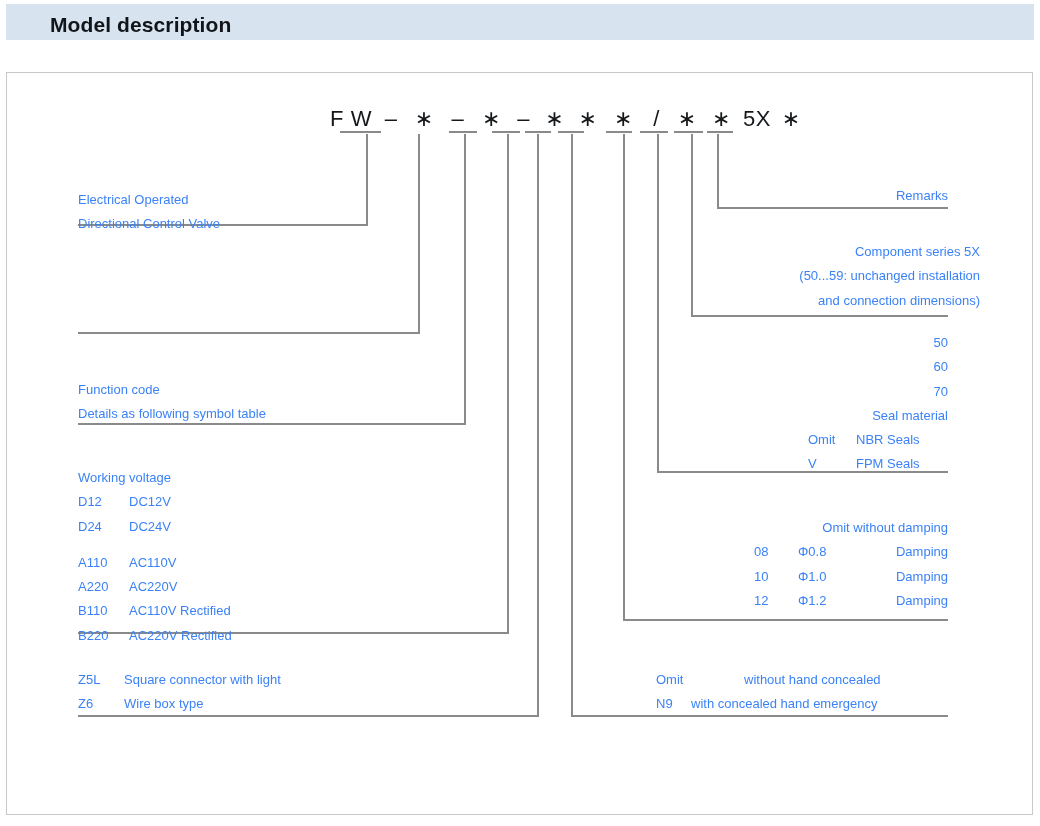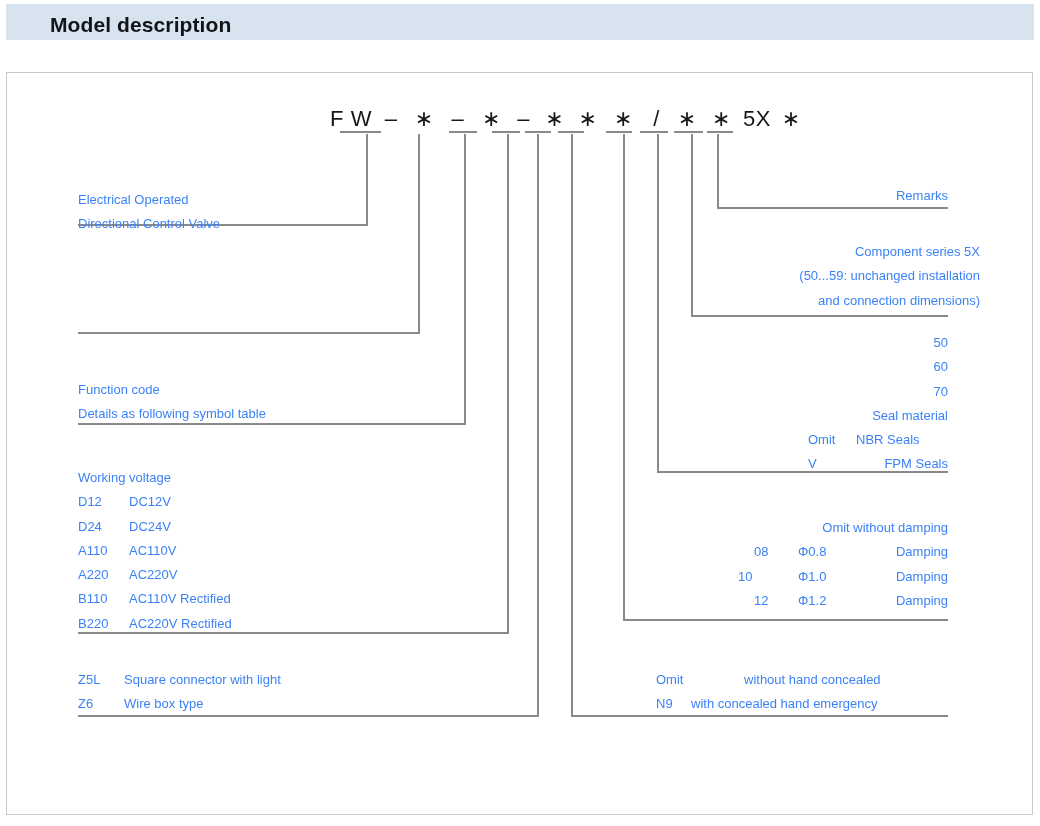--- a/index.html
+++ b/index.html
@@ -192,21 +192,21 @@
 
   <div class="blk" style="left:78px; top:466px;">
     <span class="row">Working voltage</span>
     <span class="row">
       <span class="c1" style="width:51px;">D12</span><span class="c2">DC12V</span>
     </span>
     <span class="row">
       <span class="c1" style="width:51px;">D24</span><span class="c2">DC24V</span>
     </span>
     <span class="row">
-      <span class="c1" style="width:51px;">A110</span><span class="c2">AC110V</span>
+      <span class="c1" style="width:51px;margin-top:12px;">A110</span><span class="c2">AC110V</span>
     </span>
     <span class="row">
       <span class="c1" style="width:51px;">A220</span><span class="c2">AC220V</span>
     </span>
     <span class="row">
       <span class="c1" style="width:51px;">B110</span><span class="c2">AC110V Rectified</span>
     </span>
     <span class="row">
       <span class="c1" style="width:51px;">B220</span><span class="c2">AC220V Rectified</span>
     </span>
@@ -233,31 +233,31 @@
 
   <div class="blk right" style="left:648px; top:331px; width:300px;">
     <span class="row">50</span>
     <span class="row">60</span>
     <span class="row">70</span>
     <span class="row">Seal material</span>
     <span class="row">
       <span class="c1" style="width:48px;">Omit</span><span class="c2" style="width:92px;">NBR Seals</span>
     </span>
     <span class="row">
-      <span class="c1" style="width:48px;">V</span><span class="c2" style="width:92px;text-align:right;">FPM Seals</span>
+      <span class="c1" style="width:48px;">V</span><span class="c2" style="width:92px;">FPM Seals</span>
     </span>
   </div>
 
   <div class="blk right" style="left:628px; top:516px; width:320px;">
     <span class="row">Omit without damping</span>
     <span class="row">
       <span class="c1" style="width:44px;">08</span><span class="c2" style="width:72px;">Φ0.8</span><span class="c3" style="width:78px;">Damping</span>
     </span>
     <span class="row">
-      <span class="c1" style="width:44px;">10</span><span class="c2" style="width:72px;margin-left:16px;">Φ1.0</span><span class="c3" style="width:78px;">Damping</span>
+      <span class="c1" style="width:44px;">10</span><span class="c2" style="width:72px;">Φ1.0</span><span class="c3" style="width:78px;">Damping</span>
     </span>
     <span class="row">
       <span class="c1" style="width:44px;">12</span><span class="c2" style="width:72px;">Φ1.2</span><span class="c3" style="width:78px;">Damping</span>
     </span>
   </div>
 
   <div class="blk" style="left:656px; top:668px;">
     <span class="row">
       <span class="c1" style="width:88px;">Omit</span><span class="c2">without hand concealed</span>
     </span>

